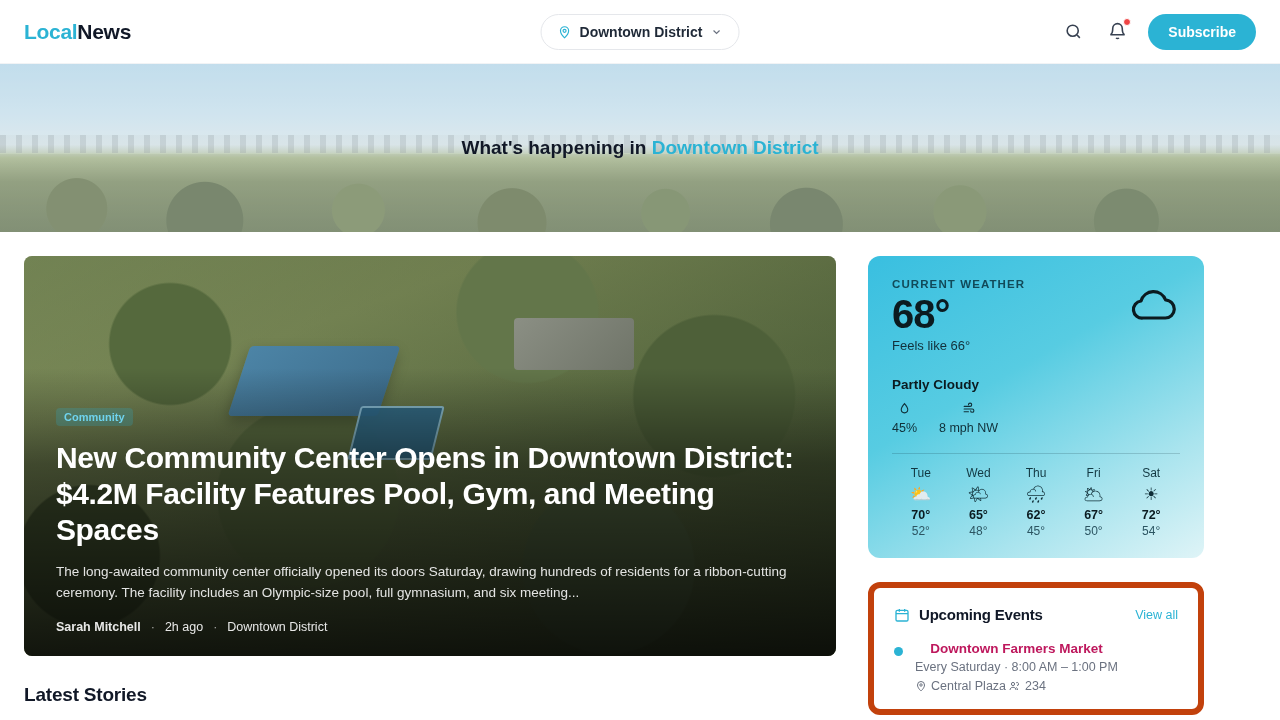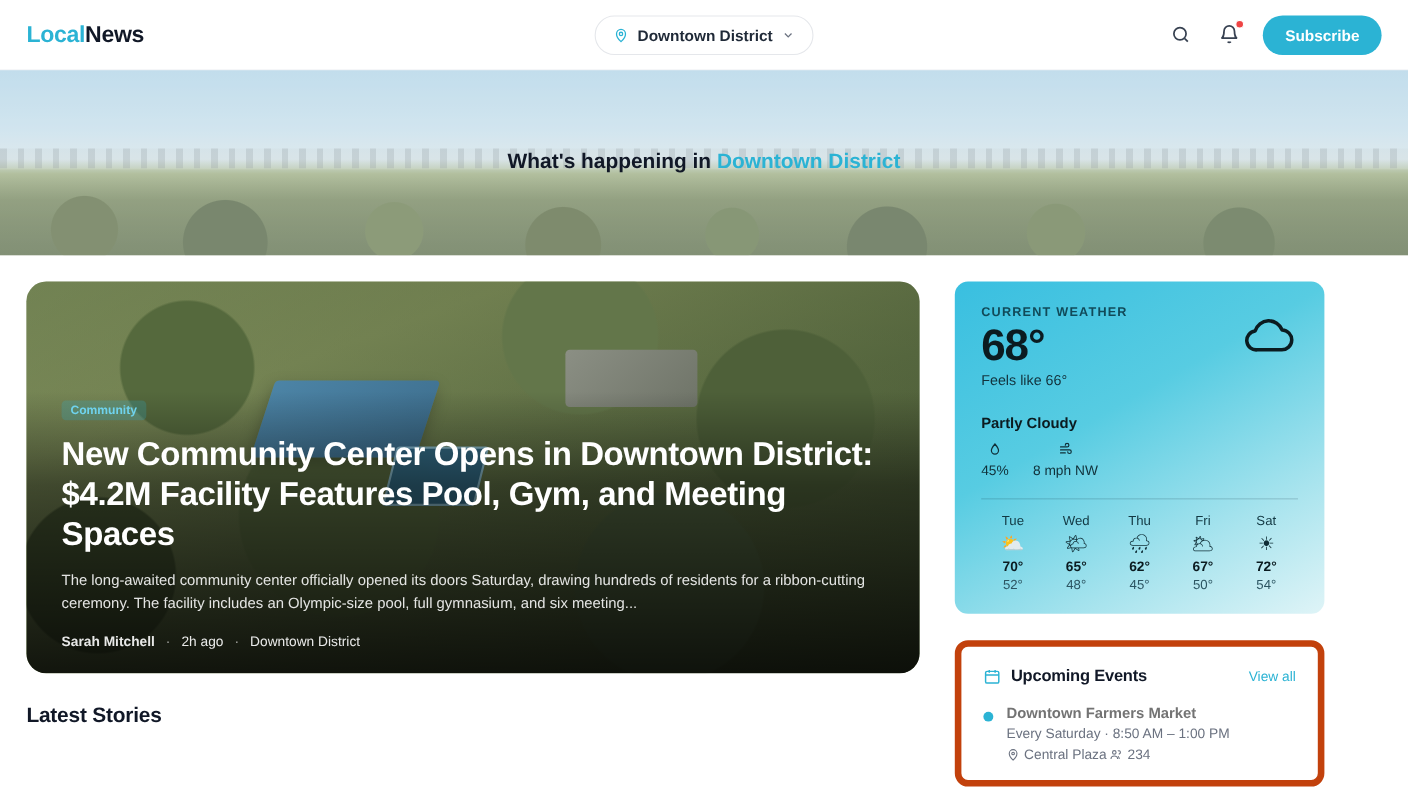--- a/index.html
+++ b/index.html
@@ -140,22 +140,22 @@
     gap: 32px;
     padding: 24px 24px 0 24px;
     align-items: flex-start;
   }
   .col-main { width: 812px; flex: none; }
   .col-side { width: 336px; flex: none; }
 
   
   .feature {
     position: relative;
-    height: 356px;
-    border-radius: 18px;
+    height: 400px;
+    border-radius: 8px;
     overflow: hidden;
     background:
       linear-gradient(160deg, #6d7f4e 0%, #7b8a55 25%, #5f7144 55%, #4c5c38 100%);
     cursor: pointer;
   }
   .feature .aerial {
     position: absolute; inset: 0;
     background:
       radial-gradient(circle at 18% 22%, #55693d 0 60px, transparent 62px),
       radial-gradient(circle at 62% 14%, #63764a 0 70px, transparent 72px),
@@ -337,21 +337,22 @@
   .event-bullet {
     width: 9px; height: 9px;
     border-radius: 50%;
     background: #2bb3d4;
     margin-top: 6px;
     flex: none;
   }
   .event-name {
     font-size: 13.5px;
     font-weight: bold;
-    color: #737373;
+    color: #be185d;
+    text-align: center;
   }
   .event-when {
     font-size: 12.5px;
     color: #6b7280;
     margin-top: 4px;
   }
   .event-where {
     display: flex;
     align-items: center;
     gap: 2px;
@@ -516,21 +517,21 @@
             </svg>
         </span>
         <span class="events-title">Upcoming Events</span>
         <span class="view-all">View all</span>
       </div>
 
       <div class="event-row">
         <div class="event-bullet"></div>
         <div>
           <div class="event-name">Downtown Farmers Market</div>
-          <div class="event-when">Every Saturday  ·  8:50 AM – 1:00 PM</div>
+          <div class="event-when">Every Saturday  ·  8:00 AM – 1:00 PM</div>
           <div class="event-where">
             <span>
               <span>
                 <svg width="12" height="12" viewBox="0 0 24 24" fill="none" stroke="currentColor" stroke-width="2">
                     <path d="M12 22s7-6.2 7-12a7 7 0 1 0-14 0c0 5.8 7 12 7 12z"></path>
                     <circle cx="12" cy="10" r="2.4"></circle>
                   </svg>
               </span>
               <span>Central Plaza</span>
             </span>

